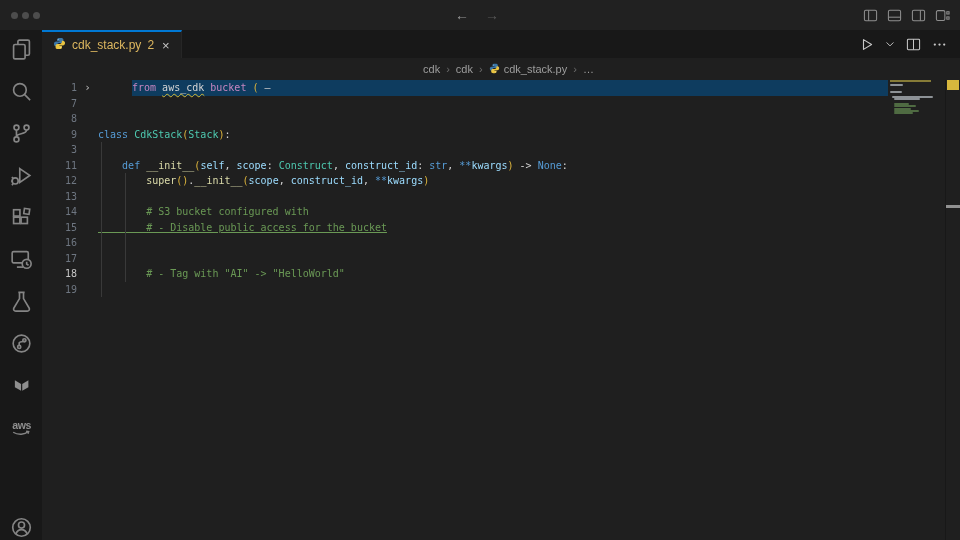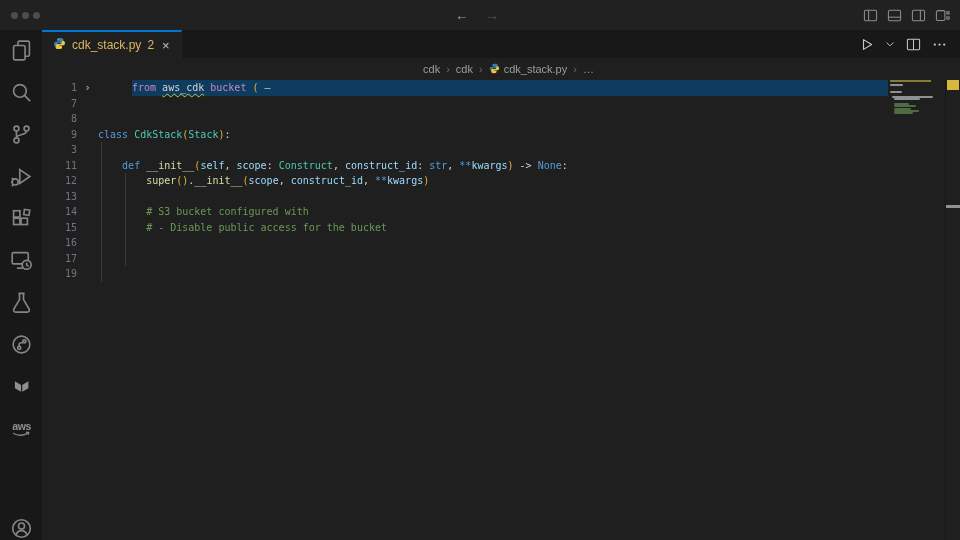--- a/index.html
+++ b/index.html
@@ -8,21 +8,21 @@
   .win-dots{display:flex;gap:4px;padding-left:11px;}
   .win-dot{width:7px;height:7px;border-radius:50%;background:#4d4d4d;}
   .nav-arrows{position:absolute;left:455px;top:0;height:30px;display:flex;align-items:center;gap:16px;font-size:14px;}
   .nav-back{color:#9a9a9a;}
   .nav-fwd{color:#585858;}
   .layout-icons{position:absolute;right:10px;top:0;height:30px;display:flex;align-items:center;gap:9px;}
   .layout-icons .icn{width:15px;height:15px;display:inline-flex;}
   svg.oicn{stroke:#8f8f8f;fill:none;stroke-width:1.1;}
   .workbench{display:flex;height:510px;}
   .activitybar{width:42px;background:#181818;display:flex;flex-direction:column;align-items:center;padding-top:8px;gap:18px;flex:none;}
-  .ab-item{width:24px;height:24px;display:flex;align-items:center;justify-content:center;text-decoration:underline;}
+  .ab-item{width:24px;height:24px;display:flex;justify-content:center;text-decoration:underline;}
   .ab-item svg{stroke:#858585;fill:none;stroke-width:1.15;width:23px;height:23px;}
   .ab-bottom{margin-top:auto;margin-bottom:0px;}
   .editor-area{flex:1;display:flex;flex-direction:column;min-width:0;}
   .tabbar{height:28px;background:#181818;display:flex;align-items:stretch;}
   .tab{background:#1f1f1f;border-top:2px solid #0078d4;border-right:1px solid #262626;display:flex;align-items:center;gap:6px;padding:0 9px 0 11px;}
   .tab-label{font-size:12px;color:#ddb75f;}
   .tab-badge{font-size:12px;color:#ddb75f;}
   .tab-close{color:#c5c5c5;font-size:13px;padding:0 2px;line-height:1;}
   .tab-actions{margin-left:auto;display:flex;align-items:center;gap:11px;padding-right:13px;}
   .tab-actions .icn{display:inline-flex;}
@@ -300,35 +300,42 @@
               <span class="lnum">14</span>
               <span class="fold"></span>
             </div>
             <div class="text"><span class="guide" style="left: calc(0ch + 3px);"></span><span class="guide" style="left: calc(4ch + 3px);"></span><span style="color: rgb(106, 153, 85);">        # S3 bucket configured with</span></div>
           </div>
           <div class="line">
             <div class="gutter">
               <span class="lnum">15</span>
               <span class="fold"></span>
             </div>
-            <div class="text"><span class="guide" style="left: calc(0ch + 3px);"></span><span class="guide" style="left: calc(4ch + 3px);"></span><span style="color: rgb(106, 153, 85);">        # - Disable public access for the bucket</span></div>
+            <div class="text"><span class="guide" style="left: calc(0ch + 3px);"></span><span class="guide" style="left: calc(4ch + 3px);"></span><span style="color: rgb(106, 153, 85); text-decoration: underline;">        # - Disable public access for the bucket</span></div>
           </div>
           <div class="line">
             <div class="gutter">
               <span class="lnum">16</span>
               <span class="fold"></span>
             </div>
             <div class="text"><span class="guide" style="left: calc(0ch + 3px);"></span><span class="guide" style="left: calc(4ch + 3px);"></span></div>
           </div>
           <div class="line">
             <div class="gutter">
               <span class="lnum">17</span>
               <span class="fold"></span>
             </div>
             <div class="text"><span class="guide" style="left: calc(0ch + 3px);"></span><span class="guide" style="left: calc(4ch + 3px);"></span></div>
+          </div>
+          <div class="line current">
+            <div class="gutter">
+              <span class="lnum">18</span>
+              <span class="fold"></span>
+            </div>
+            <div class="text"><span class="guide" style="left: calc(0ch + 3px);"></span><span class="guide" style="left: calc(4ch + 3px);"></span><span style="color: rgb(106, 153, 85);">        # - Tag with "AI" -&gt; "HelloWorld"</span></div>
           </div>
           <div class="line">
             <div class="gutter">
               <span class="lnum">19</span>
               <span class="fold"></span>
             </div>
             <div class="text"><span class="guide" style="left: calc(0ch + 3px);"></span></div>
           </div>
         </div>
       <div class="minimap" id="minimap">

